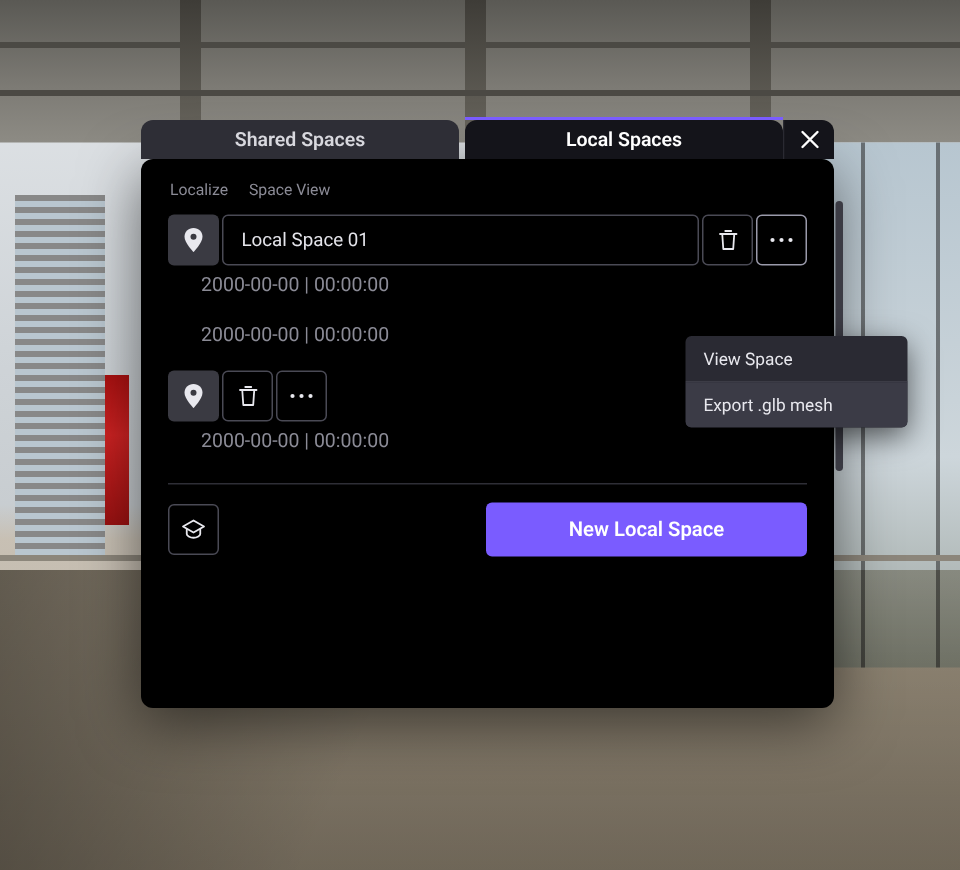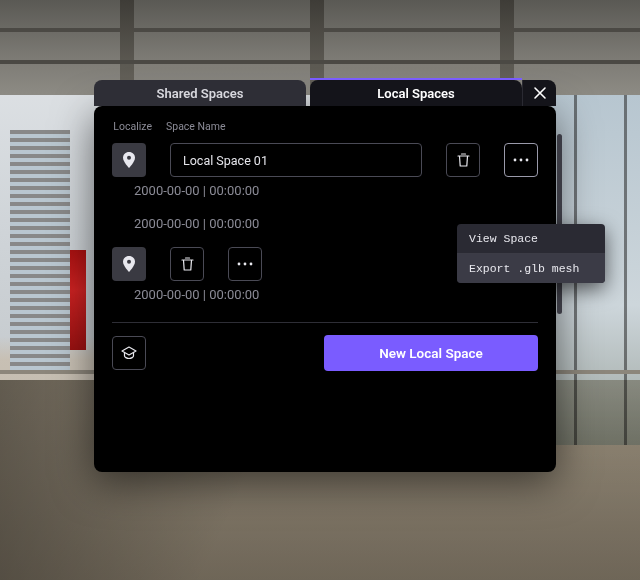--- a/index.html
+++ b/index.html
@@ -99,21 +99,21 @@
   }
 
   .content { padding: 14px 18px 12px 18px; flex: 1; display: flex; flex-direction: column; }
 
   .col-headers {
     display: flex; gap: 14px; color: #8b8b96; font-size: 10.5px; margin-bottom: 10px;
   }
   .col-headers .h-localize { width: 40px; text-align: right; }
 
   .row {
-    display: flex; align-items: center; gap: 24px; margin-bottom: 4px;
+    display: flex; align-items: center; gap: 2px; margin-bottom: 4px;
   }
   .loc-btn {
     width: 34px; height: 34px; border-radius: 4px;
     background: #3a3a42; display: flex; align-items: center; justify-content: center;
     cursor: pointer;
   }
   .name-box {
     flex: 1; height: 34px; border: 1px solid #4a4a55; border-radius: 4px;
     display: flex; align-items: center; padding: 0 12px; font-size: 12.5px;
     color: #e4e4ea;
@@ -143,21 +143,20 @@
     border-radius: 4px; height: 36px; width: 214px;
     display: flex; align-items: center; justify-content: center; cursor: pointer;
   }
 
   
   .context-menu {
     position: absolute; left: 363px; top: 118px;
     width: 148px; background: #2a2a33; border-radius: 4px; overflow: hidden;
     box-shadow: 0 6px 20px rgba(0,0,0,0.6);
     z-index: 50;
-    font-family: Liberation Mono, monospace;
   }
   .context-menu .item {
     padding: 8px 12px; font-size: 11.5px; color: #e8e8ee; cursor: pointer;
   }
   .context-menu .item.hover { background: #3b3b46; }
   .context-menu .sep { height: 1px; background: #3c3c46; }
 
   svg { display: block; }
 </style>
 </head>
@@ -194,21 +193,21 @@
   </div>
 
   <div class="scroll-indicator">
     <div class="scroll-thumb"></div>
   </div>
 
   <div class="content">
 
     <div class="col-headers">
       <div class="h-localize">Localize</div>
-      <div class="h-name">Space Name</div>
+      <div class="h-name">Space View</div>
     </div>
 
     <div class="row">
       <div class="loc-btn">
         <svg width="14" height="16" viewBox="0 0 14 16">
           <path d="M7 0 C3.5 0 1 2.6 1 5.8 C1 10 7 16 7 16 C7 16 13 10 13 5.8 C13 2.6 10.5 0 7 0 Z" fill="#e8e8ee"></path>
           <circle cx="7" cy="5.8" r="2" fill="#3a3a42"></circle>
         </svg>
       </div>
       <div class="name-box">

